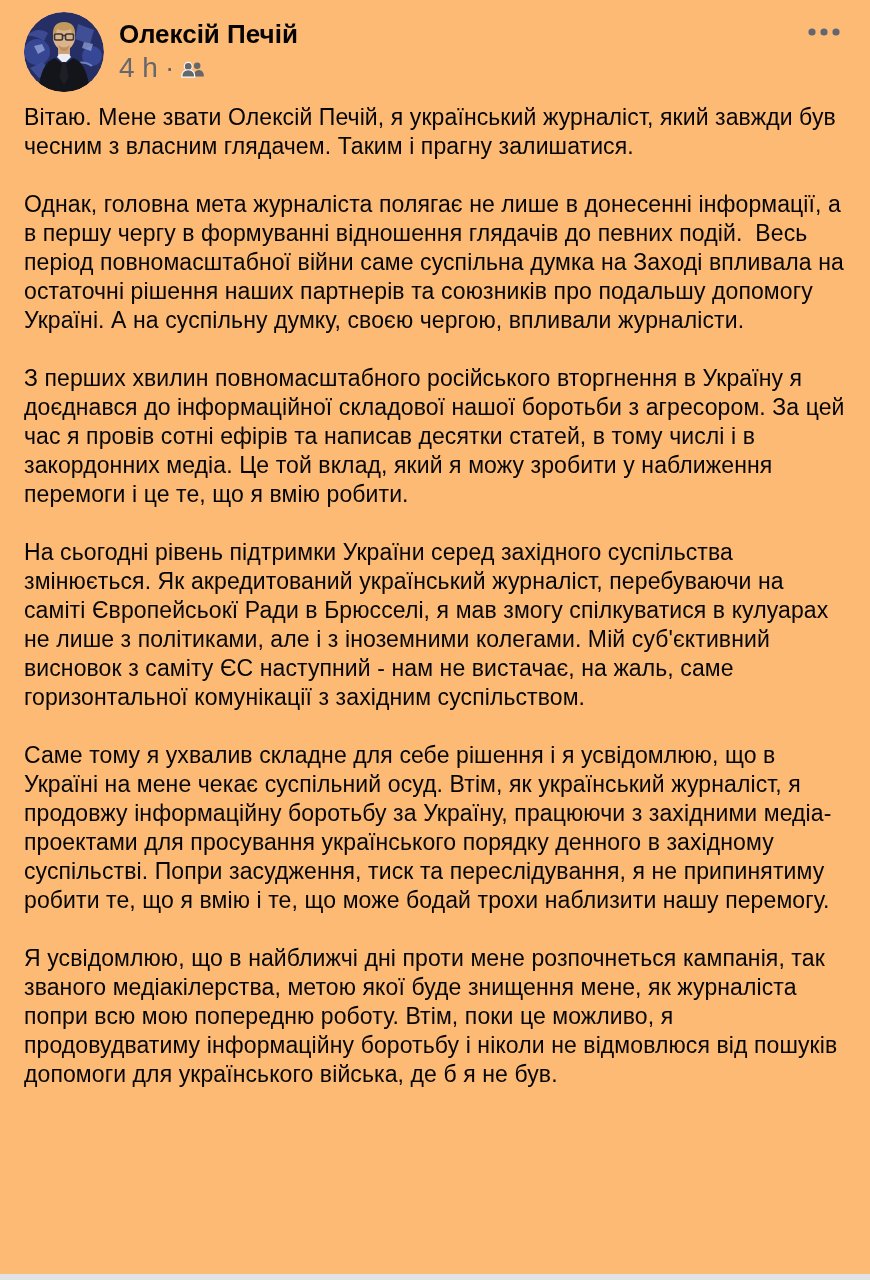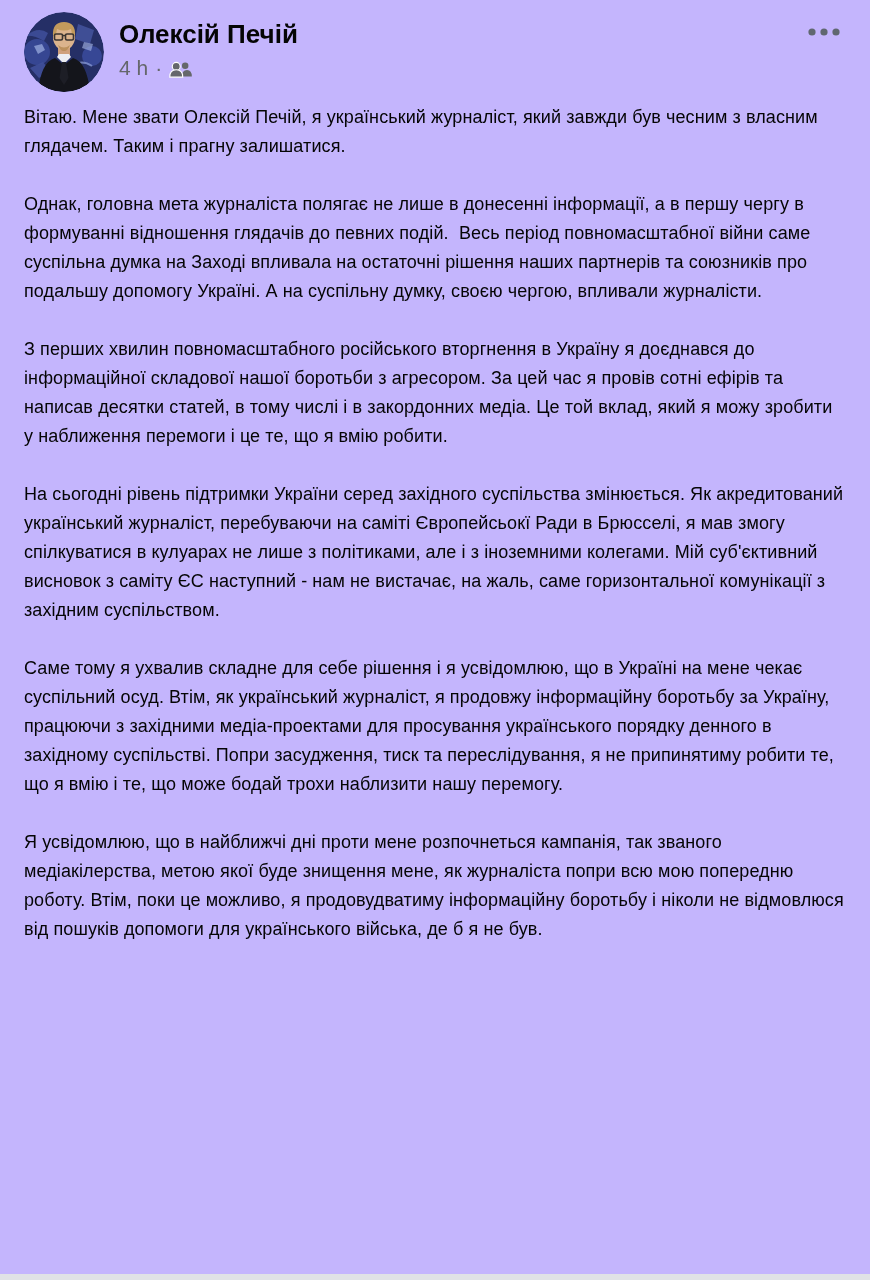--- a/index.html
+++ b/index.html
@@ -10,21 +10,21 @@
   }
   body {
     width: 870px;
     height: 1280px;
     position: relative;
     overflow: hidden;
   }
   .post {
     width: 100%;
     height: 100%;
-    background: #c4b5fd;
+    background: #fdba74;
     position: relative;
   }
   .post-header {
     display: flex;
     align-items: flex-start;
     padding: 12px 24px 0 24px;
     position: relative;
   }
   .avatar {
     width: 80px;
@@ -44,21 +44,21 @@
     font-weight: 700;
     color: #050505;
     line-height: 30px;
     cursor: pointer;
   }
   .meta-row {
     margin-top: 7px;
     display: flex;
     align-items: center;
     color: #65676B;
-    font-size: 21px;
+    font-size: 28px;
     line-height: 24px;
   }
   .meta-row .sep { margin: 0 7px; }
   .privacy-icon { display: inline-flex; margin-top: 2px; }
   .menu-button {
     position: absolute;
     right: 26px;
     top: 18px;
     width: 40px;
     height: 28px;
@@ -68,21 +68,21 @@
     cursor: pointer;
     background: transparent;
     border: none;
     padding: 0;
   }
   .post-body {
     padding: 11px 24px 0 24px;
   }
   .post-paragraph {
     margin: 0 0 29px 0;
-    font-size: 18px;
+    font-size: 23px;
     line-height: 29px;
     color: #050505;
     white-space: pre-wrap;
     letter-spacing: 0.1px;
   }
   .bottom-divider {
     position: absolute;
     left: 0;
     bottom: 0;
     width: 100%;

